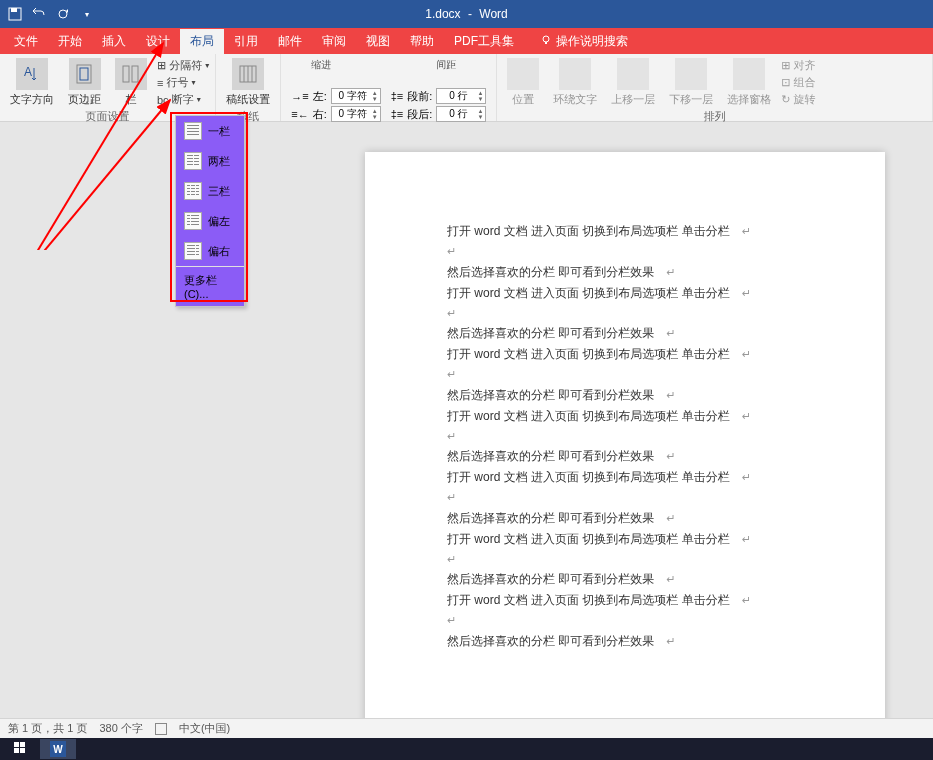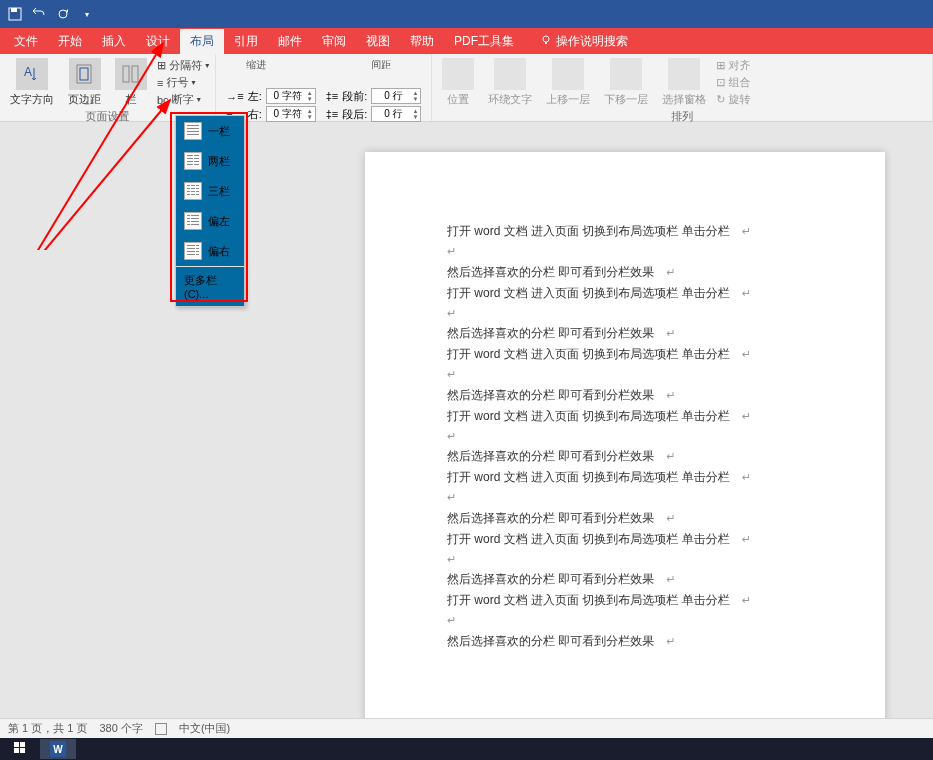--- a/index.html
+++ b/index.html
@@ -30,21 +30,21 @@
     .ribbon-small-row { display: flex; flex-direction: column; gap: 2px; font-size: 11px; color: #444; padding: 2px; }
     .ribbon-small-item { display: flex; align-items: center; gap: 3px; white-space: nowrap; }
     
     .indent-spacing { display: flex; flex-direction: column; padding: 2px 6px; }
     .indent-header { display: flex; justify-content: space-between; font-size: 10px; color: #555; margin-bottom: 16px; align-items: center; }
     .indent-row { display: flex; align-items: center; gap: 4px; margin-bottom: 2px; font-size: 11px; }
     .spinner-input { width: 50px; height: 16px; border: 1px solid #ababab; background: white; font-size: 10px; padding: 0 2px; display: flex; align-items: center; justify-content: space-between; text-align: center; }
     .spinner-val { flex: 1; }
     .spinner-btns { display: flex; flex-direction: column; font-size: 6px; line-height: 6px; color: #666; }
     
-    .dropdown-menu { position: absolute; left: 175px; top: 115px; width: 70px; background: #0369a1; border: 1px solid #c6c6c6; box-shadow: 2px 2px 4px rgba(0,0,0,0.2); z-index: 100; }
+    .dropdown-menu { position: absolute; left: 175px; top: 115px; width: 70px; background: #8b5cf6; border: 1px solid #c6c6c6; box-shadow: 2px 2px 4px rgba(0,0,0,0.2); z-index: 100; }
     .dropdown-item { display: flex; align-items: center; padding: 6px 8px; font-size: 11px; cursor: pointer; border-bottom: 0; }
     .dropdown-icon { width: 18px; height: 18px; border: 1px solid #aaa; margin-right: 6px; position: relative; background: #fafafa; }
     .col-icon-1::after { content: ''; position: absolute; left: 2px; right: 2px; top: 2px; bottom: 2px; background: repeating-linear-gradient(to bottom, #888 0, #888 1px, transparent 1px, transparent 3px); }
     .col-icon-2 { display: flex; gap: 1px; padding: 2px; }
     .col-icon-2 span { flex: 1; background: repeating-linear-gradient(to bottom, #888 0, #888 1px, transparent 1px, transparent 3px); }
     .col-icon-3 { display: flex; gap: 1px; padding: 2px; }
     .col-icon-3 span { flex: 1; background: repeating-linear-gradient(to bottom, #888 0, #888 1px, transparent 1px, transparent 3px); }
     .dropdown-sep { border-top: 1px solid #e1e1e1; }
     .dropdown-more { font-size: 11px; padding: 6px 8px; cursor: pointer; }
     
@@ -86,20 +86,25 @@
           <path d="M4 7 L1 4 L4 1 M1 4 L9 4 Q12 4 12 8" fill="none" stroke="white" stroke-width="1"></path>
         </svg>
     </span>
     <span class="titlebar-icon">
       <svg width="14" height="14" viewBox="0 0 14 14">
           <circle cx="7" cy="7" r="4" fill="none" stroke="white" stroke-width="1"></circle>
           <path d="M10 4 L12 2 L12 6" fill="white"></path>
         </svg>
     </span>
     <span class="titlebar-icon" style="font-size:8px;">▾</span>
+  </div>
+  <div class="titlebar-center">
+    <span class="doc-title">1.docx</span>
+    <span>-</span>
+    <span class="app-name">Word</span>
   </div>
 </div>
 
 <div class="menubar">
   <div class="menu-item">文件</div>
   <div class="menu-item">开始</div>
   <div class="menu-item">插入</div>
   <div class="menu-item">设计</div>
   <div class="menu-item active">布局</div>
   <div class="menu-item">引用</div>
@@ -163,20 +168,36 @@
         <div class="ribbon-small-item">
           <span>bc</span>
           <span>断字</span>
           <span style="font-size:8px;">▾</span>
         </div>
       </div>
     </div>
     <div class="ribbon-group-label">页面设置</div>
   </div>
 
+  <div class="ribbon-group">
+    <div class="ribbon-group-content">
+      <div class="ribbon-btn ribbon-btn-large">
+        <div class="ribbon-btn-icon">
+          <svg width="24" height="24" viewBox="0 0 24 24">
+              <rect x="4" y="4" width="16" height="16" fill="none" stroke="#888"></rect>
+              <line x1="8" y1="4" x2="8" y2="20" stroke="#888"></line>
+              <line x1="12" y1="4" x2="12" y2="20" stroke="#888"></line>
+              <line x1="16" y1="4" x2="16" y2="20" stroke="#888"></line>
+            </svg>
+        </div>
+        <span>稿纸设置</span>
+      </div>
+    </div>
+    <div class="ribbon-group-label">稿纸</div>
+  </div>
 
   <div class="ribbon-group">
     <div class="indent-spacing">
       <div class="indent-header">
         <span style="margin-left:20px;">缩进</span>
         <span style="margin-right:30px;">间距</span>
       </div>
       <div class="indent-row">
         <span>→≡</span>
         <span>左:</span>

